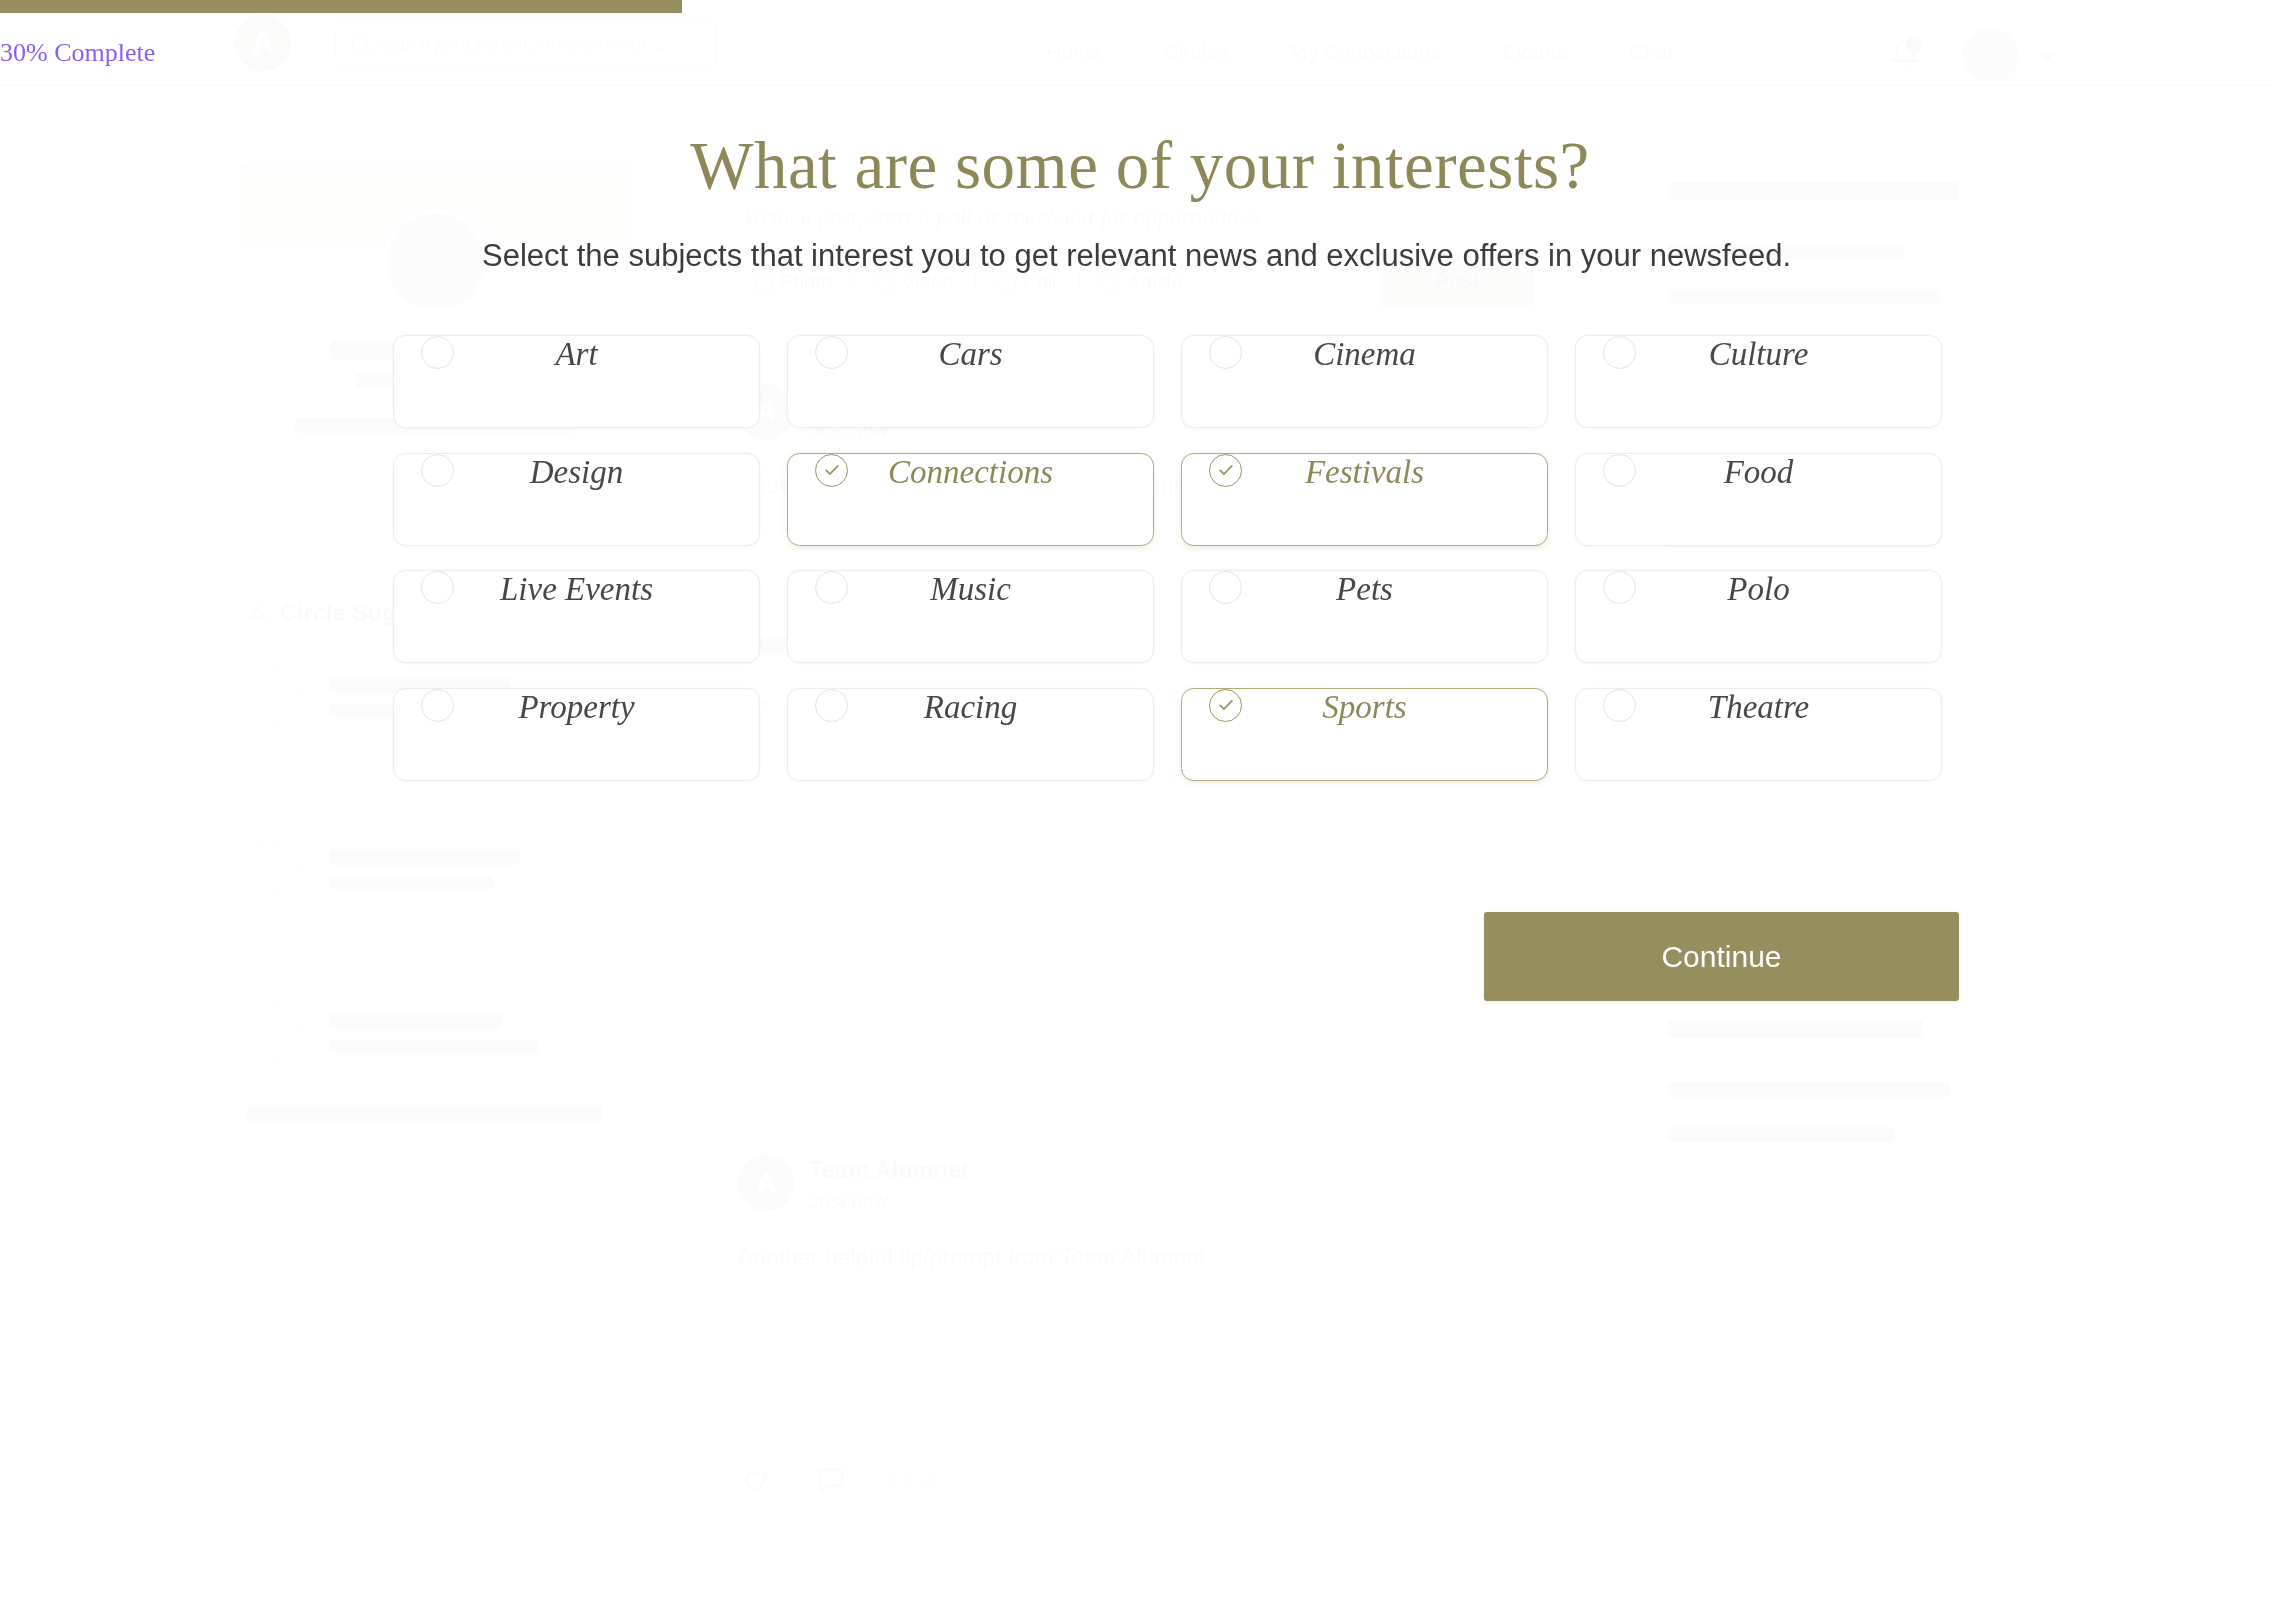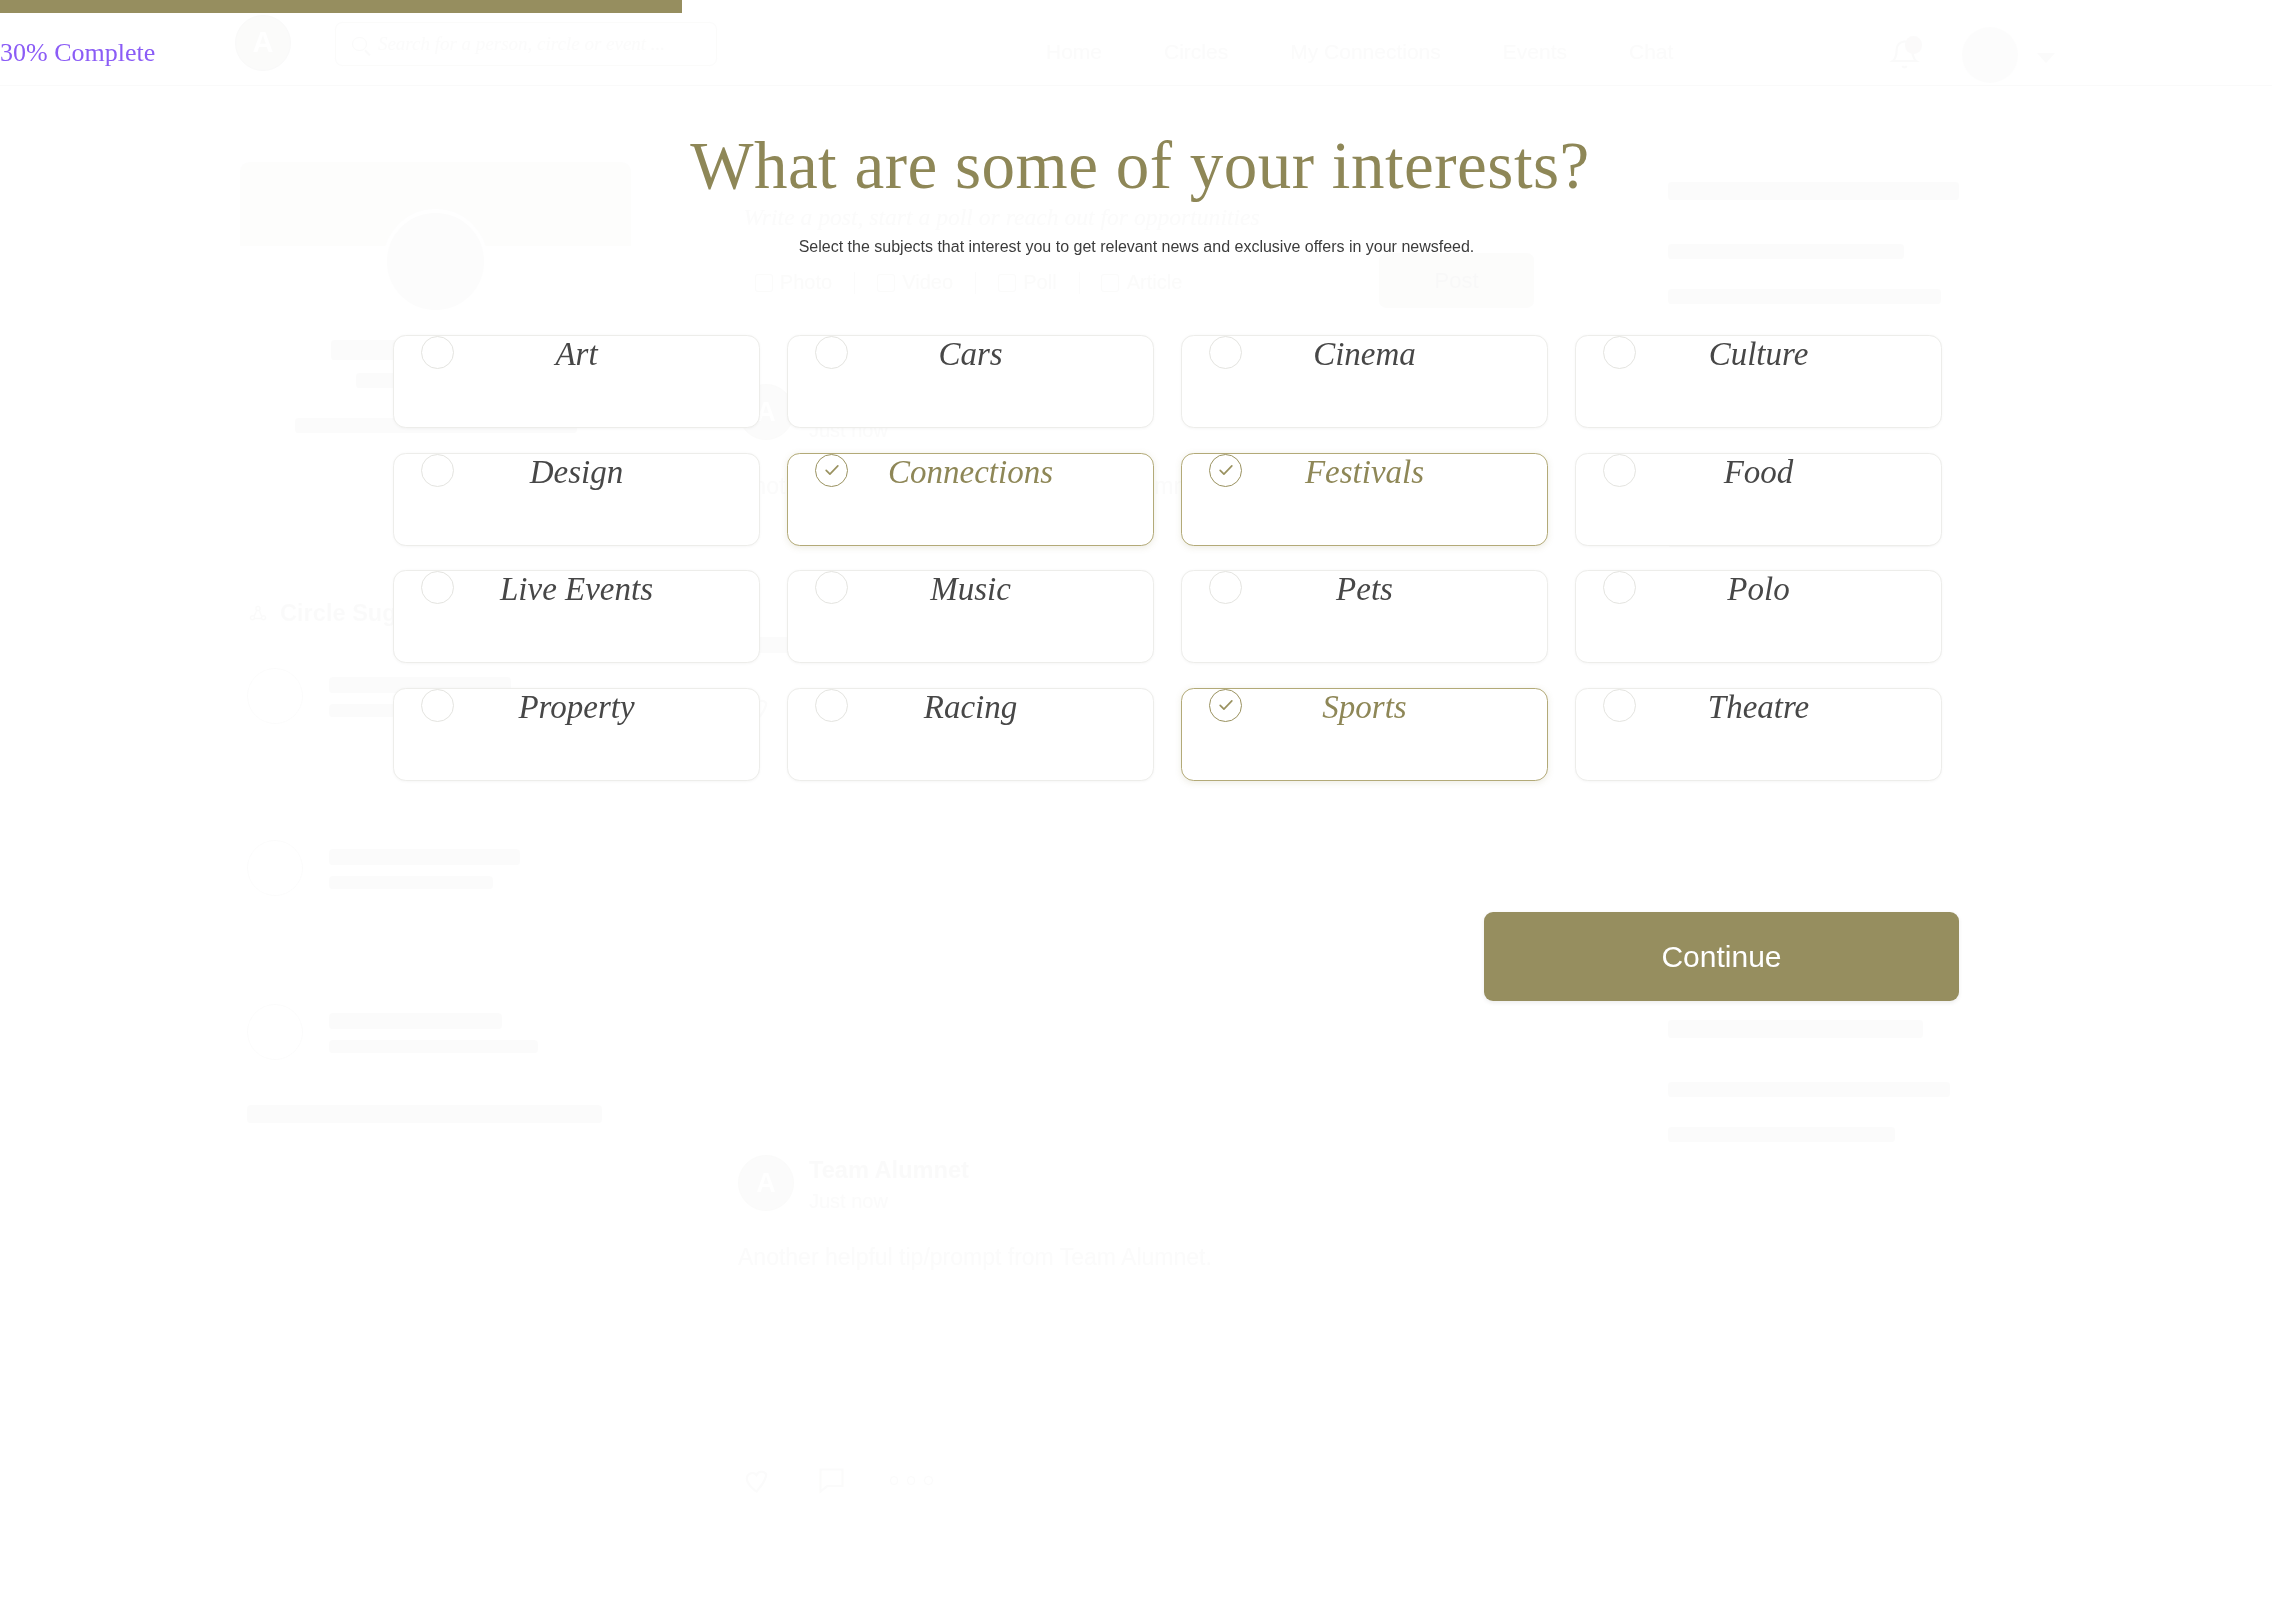--- a/index.html
+++ b/index.html
@@ -272,21 +272,21 @@
     color: #8e8757;
     letter-spacing: 0.5px;
     padding-left: 7px;
   }
 
   .subhead {
     position: absolute;
     top: 238px;
     left: 0; right: 0;
     text-align: center;
-    font-size: 16px;
+    font-size: 31px;
     color: #3c3c3c;
   }
 
   .grid {
     position: absolute;
     top: 335px;
     left: 393px;
     width: 1578px;
     display: grid;
     grid-template-columns: repeat(4, 367px);
@@ -333,21 +333,21 @@
   .card.selected .lbl { color: #8e8757; }
 
   .continue-btn {
     position: absolute;
     left: 1484px;
     top: 912px;
     width: 475px;
     height: 89px;
     background: #968e5f;
     border: none;
-    border-radius: 9px;
+    border-radius: 3px;
     color: #ffffff;
     font-size: 30px;
     font-family: "Liberation Sans", sans-serif;
     cursor: pointer;
     box-shadow: 0 1.8px 4.5px rgba(0,0,0,0.07);
   }
 </style>
 </head>
 <body>
 

